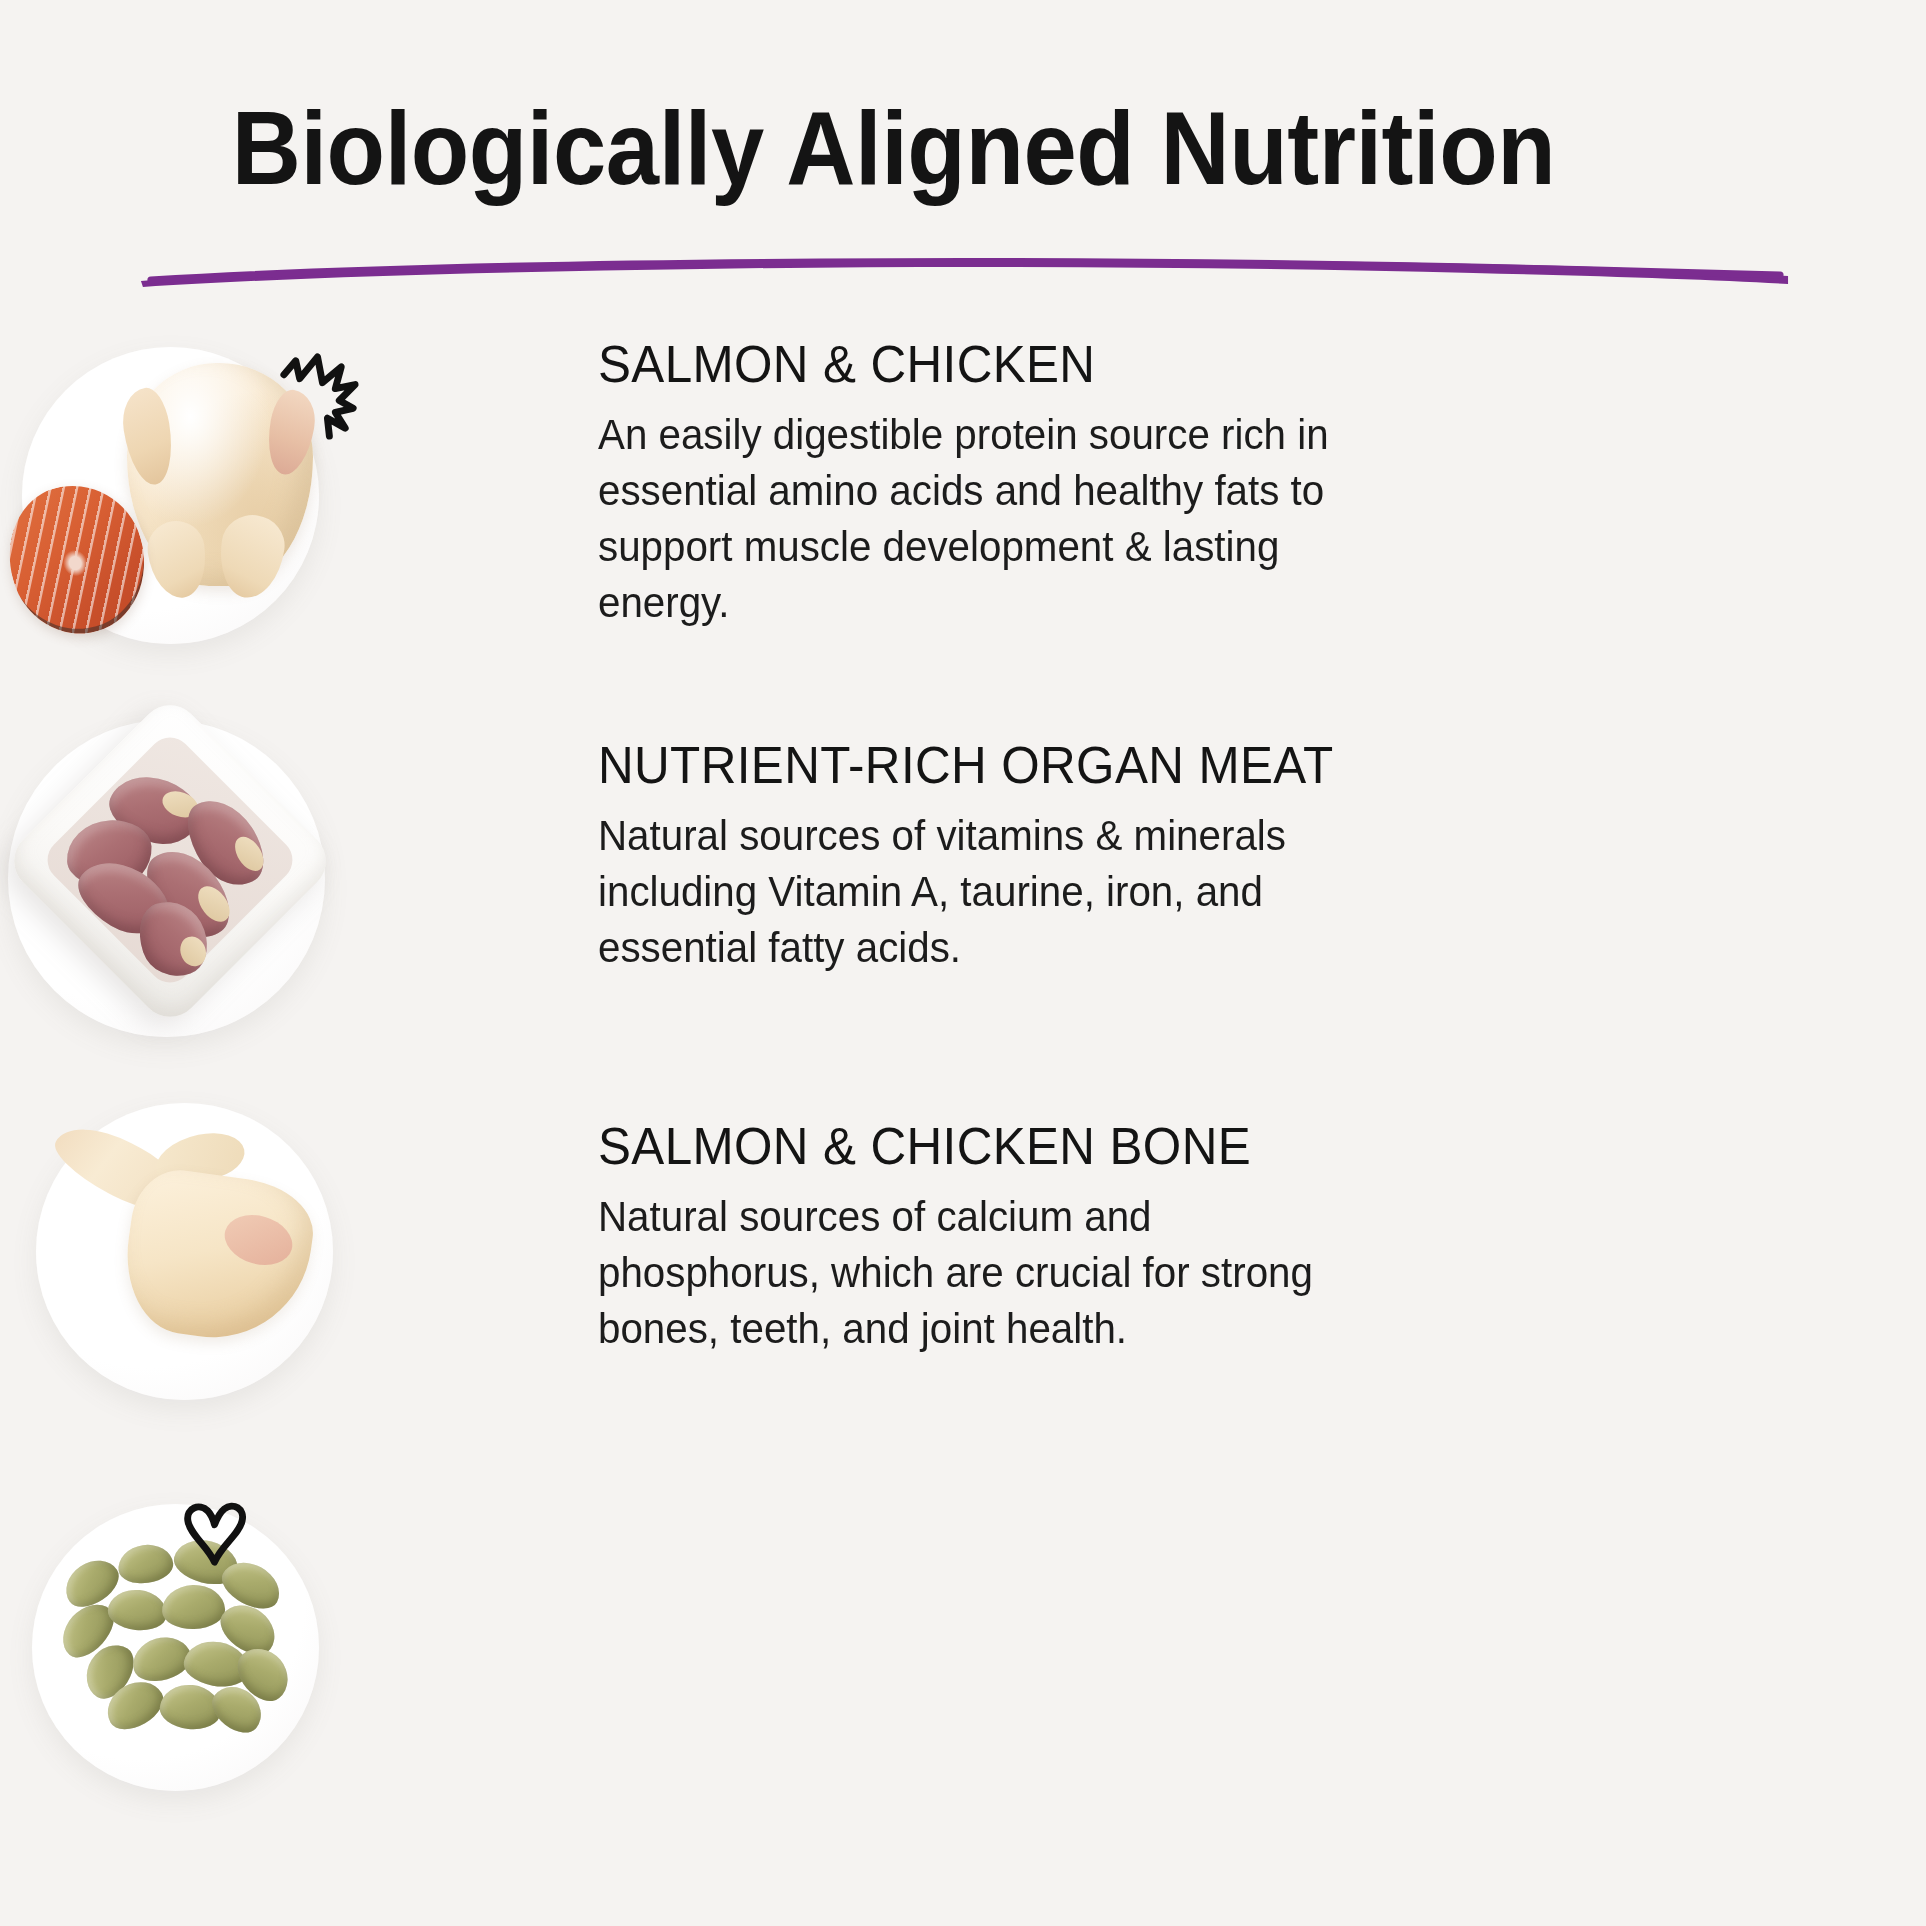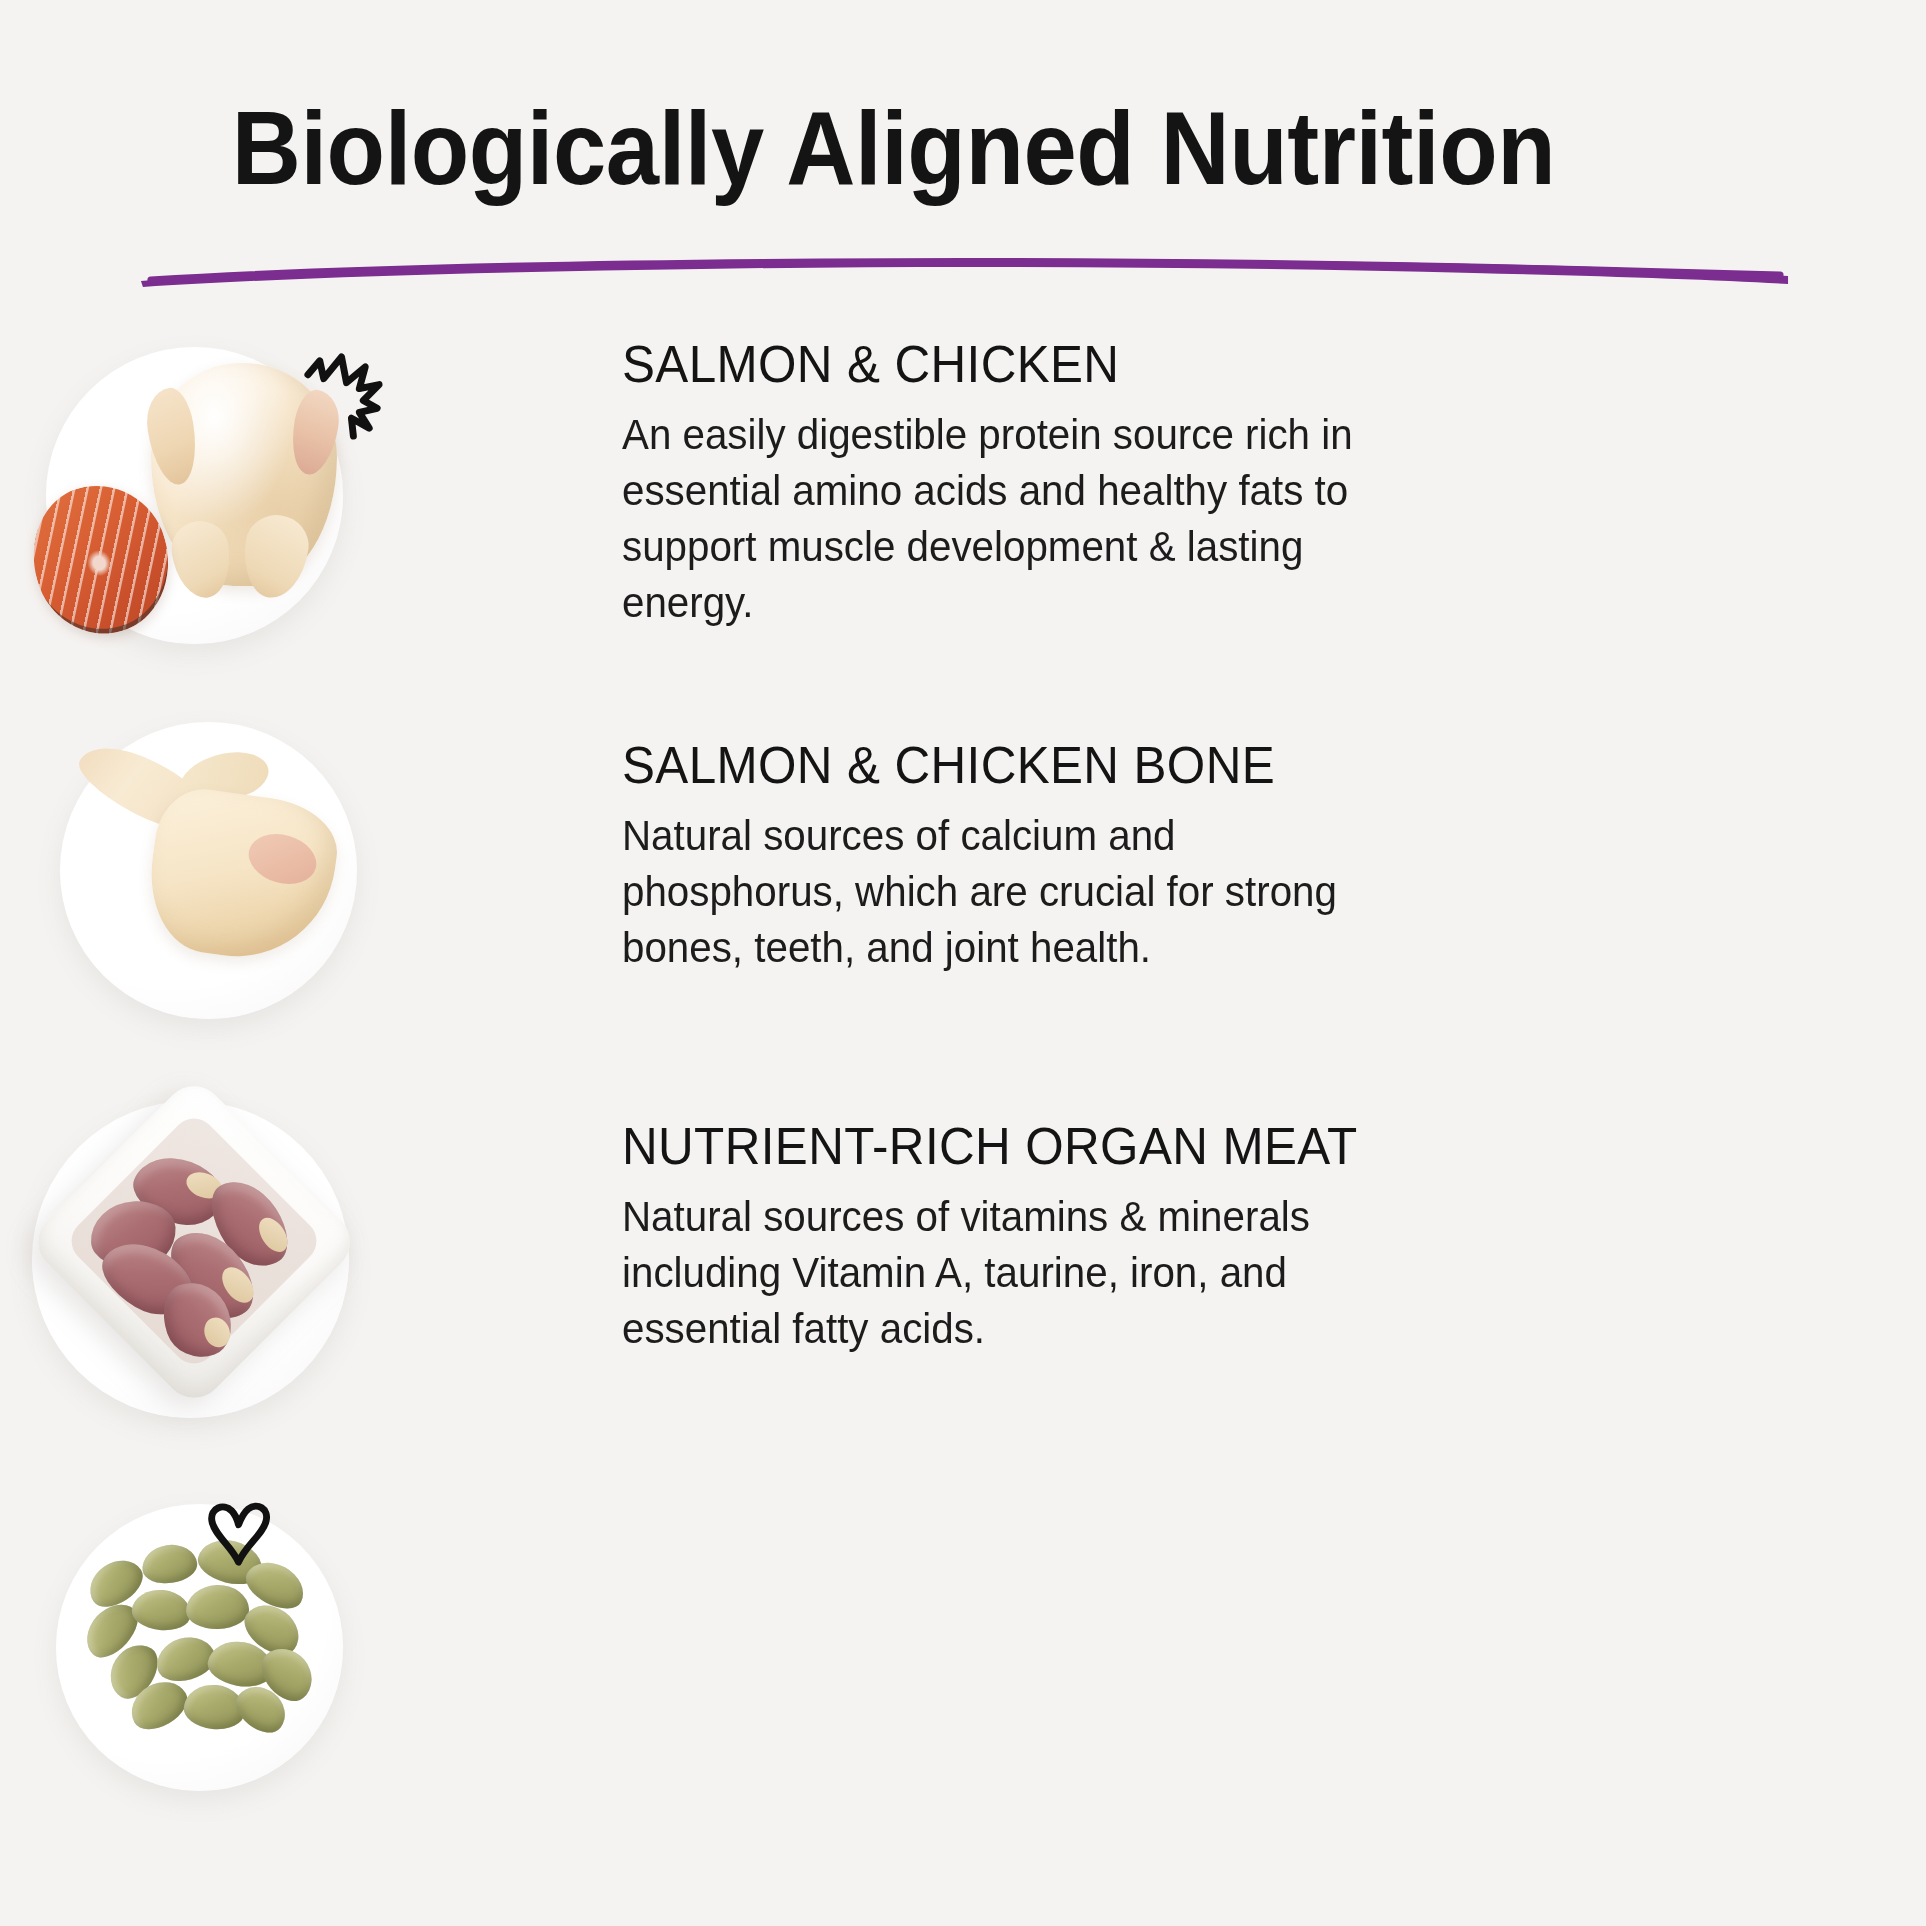--- a/index.html
+++ b/index.html
@@ -49,21 +49,20 @@
     pointer-events: none;
   }
   .title-underline svg { display: block; width: 100%; height: 100%; }
 
   
   .rows {
     position: absolute;
     top: 327px;
     left: 0;
     width: 1862px;
-    padding-left: 24px;
   }
 
   .row {
     position: relative;
     display: flex;
     align-items: flex-start;
     width: 1927px;
     height: 381px;
   }
 
@@ -358,51 +357,51 @@
                      L62,64 L72,80 L54,70 L56,88" fill="none" stroke="#111111" stroke-width="7" stroke-linecap="round" stroke-linejoin="round"></path>
           </svg>
         </div>
       </div>
       <div class="copy">
         <div class="item-title">SALMON &amp; CHICKEN</div>
         <div class="item-desc">An easily digestible protein source rich in essential amino acids and healthy fats to support muscle development &amp; lasting energy.</div>
       </div>
     </div>
 
-    <div class="row row-3">
-      <div class="media">
-        <div class="plate r3-plate"></div>
-        <div class="wing-tip"></div>
-        <div class="wing-tip2"></div>
-        <div class="wing-main"></div>
-        <div class="wing-skin"></div>
-      </div>
-      <div class="copy">
-        <div class="item-title">SALMON &amp; CHICKEN BONE</div>
-        <div class="item-desc">Natural sources of calcium and phosphorus, which are crucial for strong bones, teeth, and joint health.</div>
-      </div>
-    </div>
-
     <div class="row row-2">
       <div class="media">
         <div class="plate r2-plate"></div>
         <div class="bowl"></div>
         <div class="bowl-inner"></div>
         <div class="hearts-mass">
           <div class="organ o1 fat"></div>
           <div class="organ o2 fat"></div>
           <div class="organ o3"></div>
           <div class="organ o4 fat"></div>
           <div class="organ o5"></div>
           <div class="organ o6 fat"></div>
         </div>
       </div>
       <div class="copy">
         <div class="item-title">NUTRIENT-RICH ORGAN MEAT</div>
         <div class="item-desc">Natural sources of vitamins &amp; minerals including Vitamin A, taurine, iron, and essential fatty acids.</div>
+      </div>
+    </div>
+
+    <div class="row row-3">
+      <div class="media">
+        <div class="plate r3-plate"></div>
+        <div class="wing-tip"></div>
+        <div class="wing-tip2"></div>
+        <div class="wing-main"></div>
+        <div class="wing-skin"></div>
+      </div>
+      <div class="copy">
+        <div class="item-title">SALMON &amp; CHICKEN BONE</div>
+        <div class="item-desc">Natural sources of calcium and phosphorus, which are crucial for strong bones, teeth, and joint health.</div>
       </div>
     </div>
 
     <div class="row row-4">
       <div class="media">
         <div class="plate r4-plate"></div>
         <div class="seeds">
           <div class="seed s1"></div>
           <div class="seed s2"></div>
           <div class="seed s3"></div>

